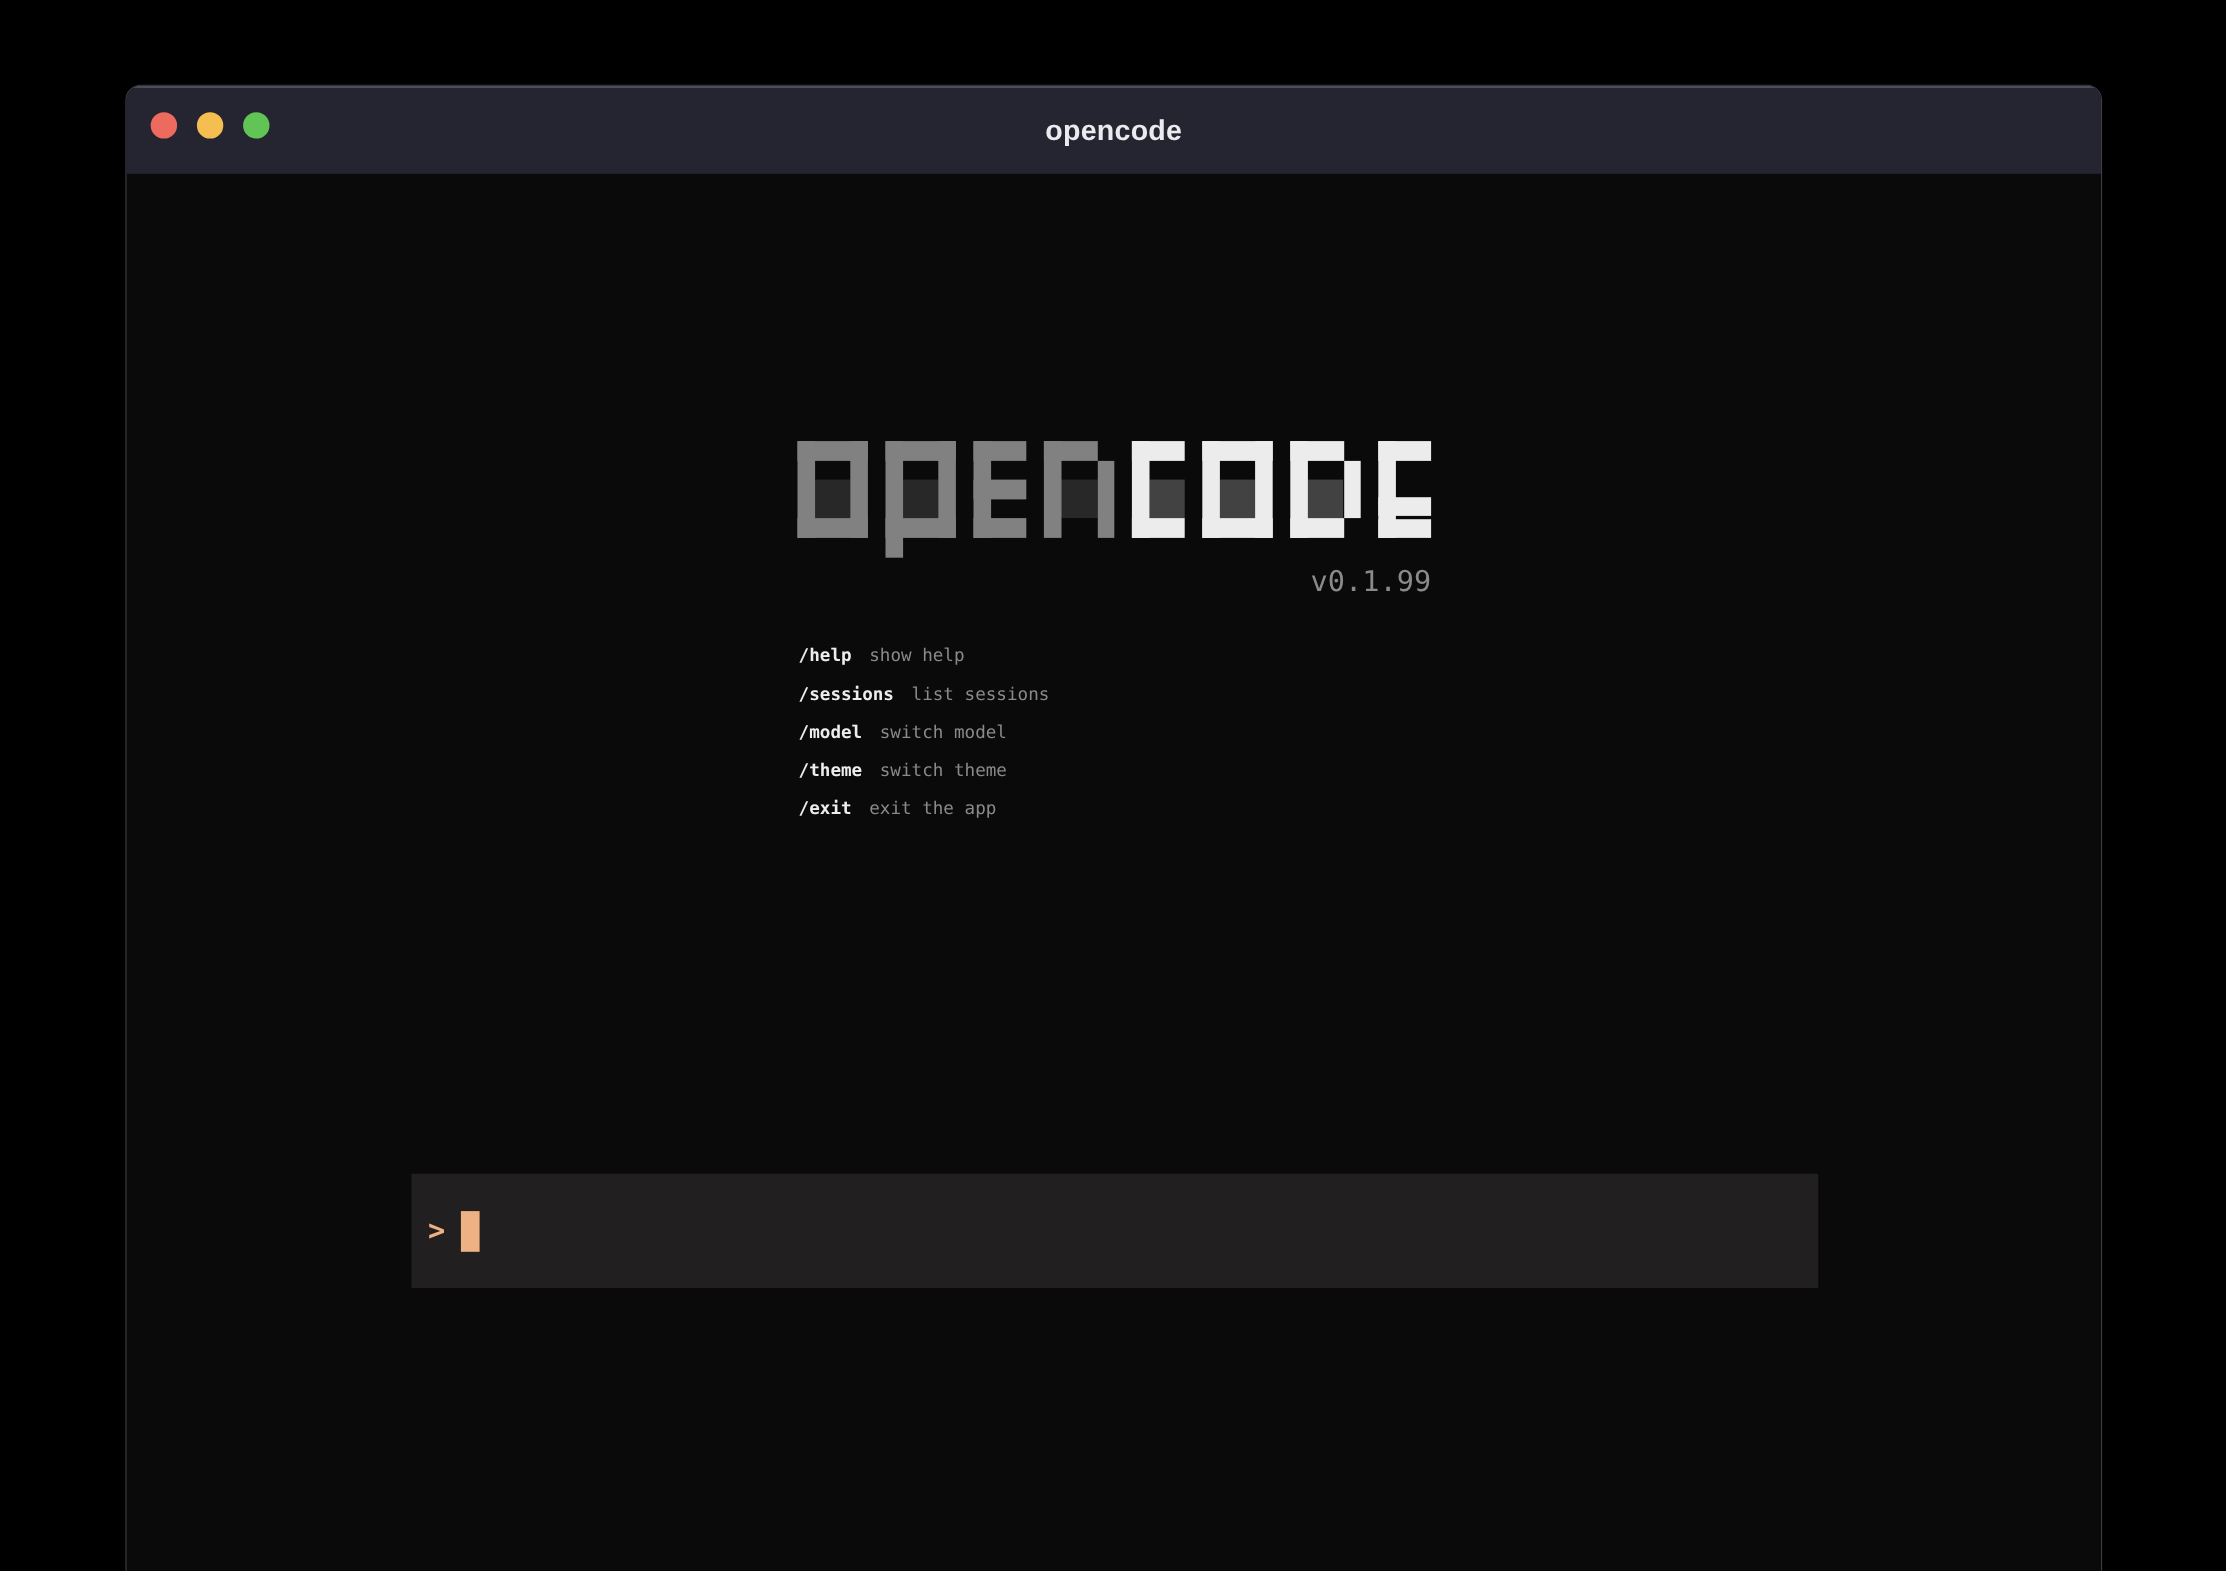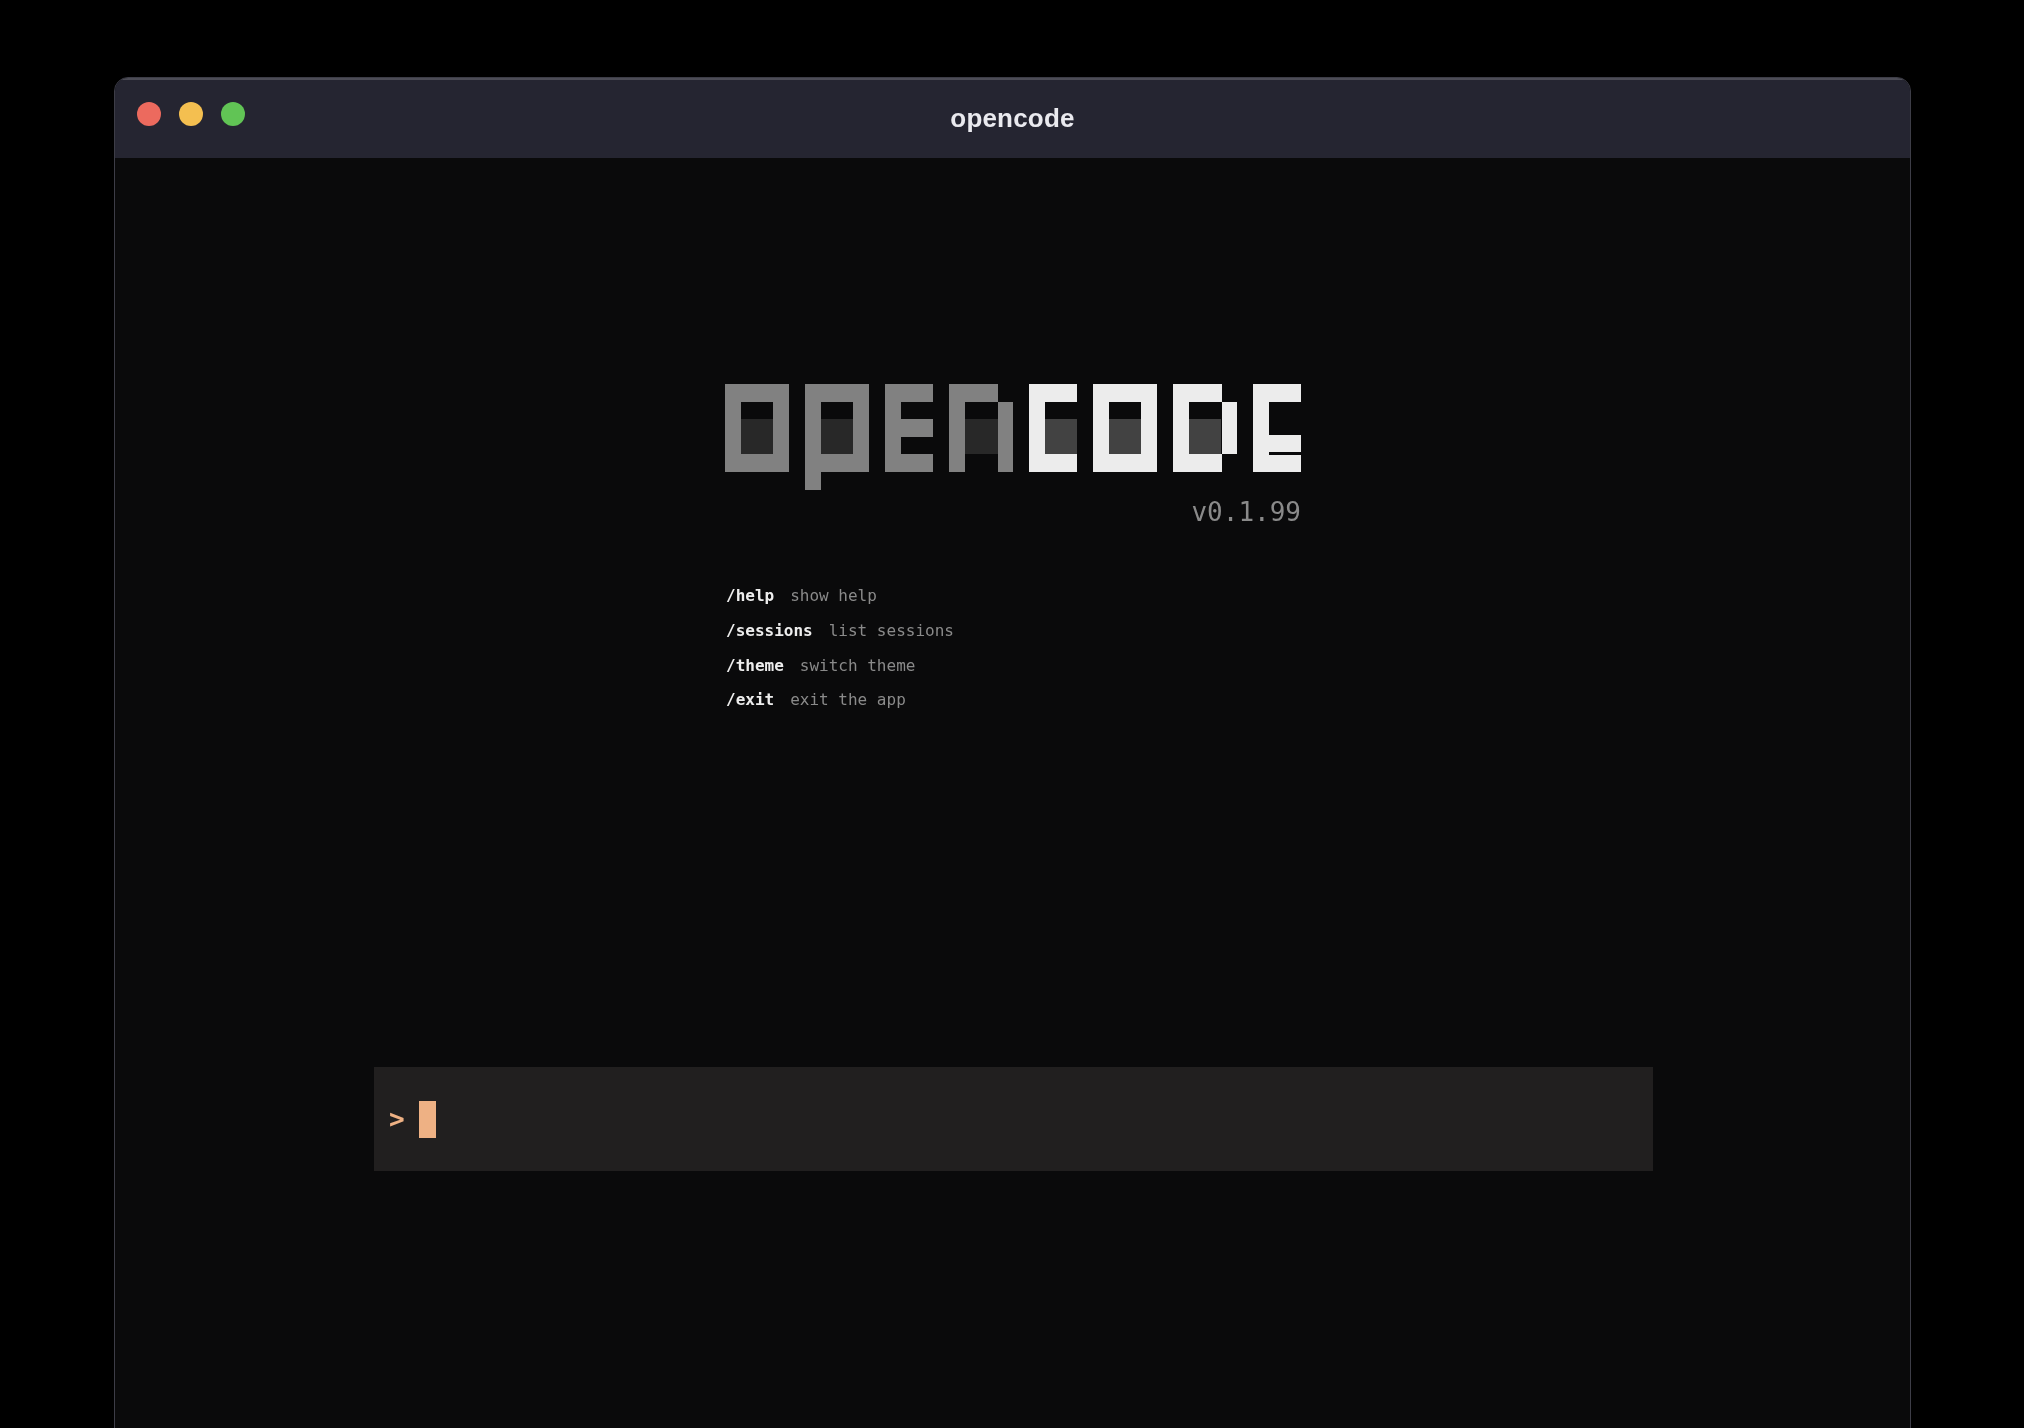--- a/index.html
+++ b/index.html
@@ -34,21 +34,21 @@
   .light.red{background:var(--traffic-red,#ec6a5e);}
   .light.yellow{background:var(--traffic-yellow,#f4bf50);}
   .light.green{background:var(--traffic-green,#61c455);}
   .title{
     font-family:"Liberation Sans", sans-serif;
     font-size:26px;font-weight:700;color:#eaeaef;letter-spacing:0.2px;
   }
   .content{position:absolute;left:0;top:80px;right:0;bottom:0;}
 
   
-  .logo{position:absolute;left:610px;top:226px;width:576px;}
+  .logo{position:absolute;left:610px;top:243px;width:576px;}
   .logo-row{display:flex;gap:16px;}
   .logo-word{display:flex;gap:16px;}
   .logo-open{color:var(--logo-gray,#818181);}
   .logo-code{color:var(--logo-white,#ececec);}
   .letter{position:relative;height:88px;display:inline-block;}
   .letter .px{position:absolute;background:currentColor;}
   .letter .fill{position:absolute;}
   .logo-open .fill{background:var(--logo-fill-dark,#282828);}
   .logo-code .fill{background:var(--logo-fill-light,#424242);}
   .version{
@@ -166,20 +166,21 @@
               <i class="px" style="left: 0%; top: 81%; width: 100%; height: 19%;"></i>
             </span>
           </span>
       </div>
       <div class="version">v0.1.99</div>
     </div>
 
     <div class="commands" id="commands">
         <div class="cmd-row"><span class="cmd">/help</span><span class="desc">show help</span></div>
         <div class="cmd-row"><span class="cmd">/sessions</span><span class="desc">list sessions</span></div>
+        <div class="cmd-row"><span class="cmd">/model</span><span class="desc">switch model</span></div>
         <div class="cmd-row"><span class="cmd">/theme</span><span class="desc">switch theme</span></div>
         <div class="cmd-row"><span class="cmd">/exit</span><span class="desc">exit the app</span></div>
       </div>
 
     <div class="inputbox">
       <span class="prompt">&gt;</span>
       <span class="cursor"></span>
     </div>
 
 

